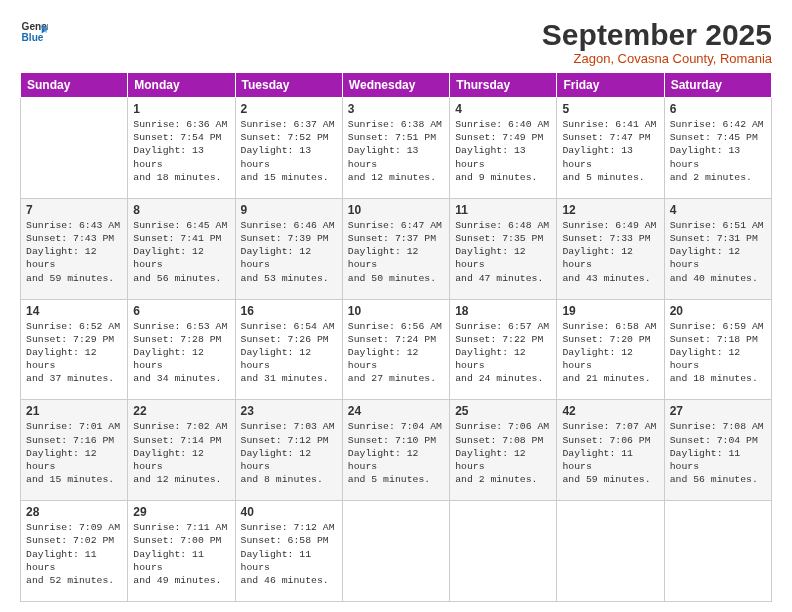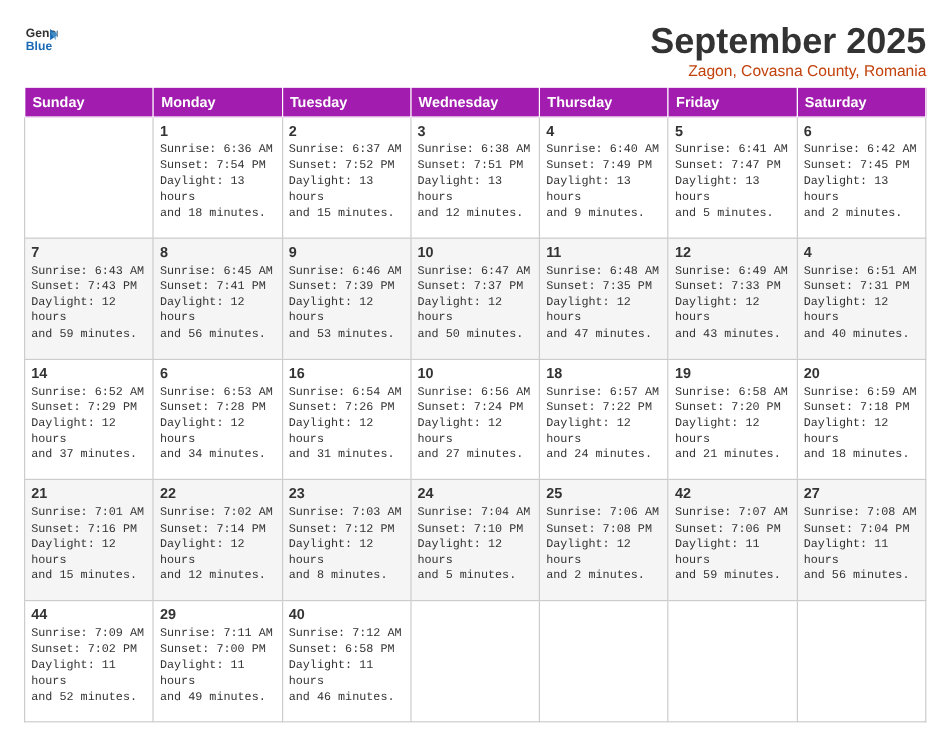--- a/index.html
+++ b/index.html
@@ -234,21 +234,21 @@
             <span class="day-num">42</span>
             <div class="day-info">Sunrise: 7:07 AM<br>Sunset: 7:06 PM<br>Daylight: 11 hours<br>and 59 minutes.</div>
           </td>
           <td>
             <span class="day-num">27</span>
             <div class="day-info">Sunrise: 7:08 AM<br>Sunset: 7:04 PM<br>Daylight: 11 hours<br>and 56 minutes.</div>
           </td>
         </tr>
         <tr>
           <td>
-            <span class="day-num">44</span>
+            <span class="day-num">28</span>
             <div class="day-info">Sunrise: 7:09 AM<br>Sunset: 7:02 PM<br>Daylight: 11 hours<br>and 52 minutes.</div>
           </td>
           <td>
             <span class="day-num">29</span>
             <div class="day-info">Sunrise: 7:11 AM<br>Sunset: 7:00 PM<br>Daylight: 11 hours<br>and 49 minutes.</div>
           </td>
           <td>
             <span class="day-num">40</span>
             <div class="day-info">Sunrise: 7:12 AM<br>Sunset: 6:58 PM<br>Daylight: 11 hours<br>and 46 minutes.</div>
           </td>

